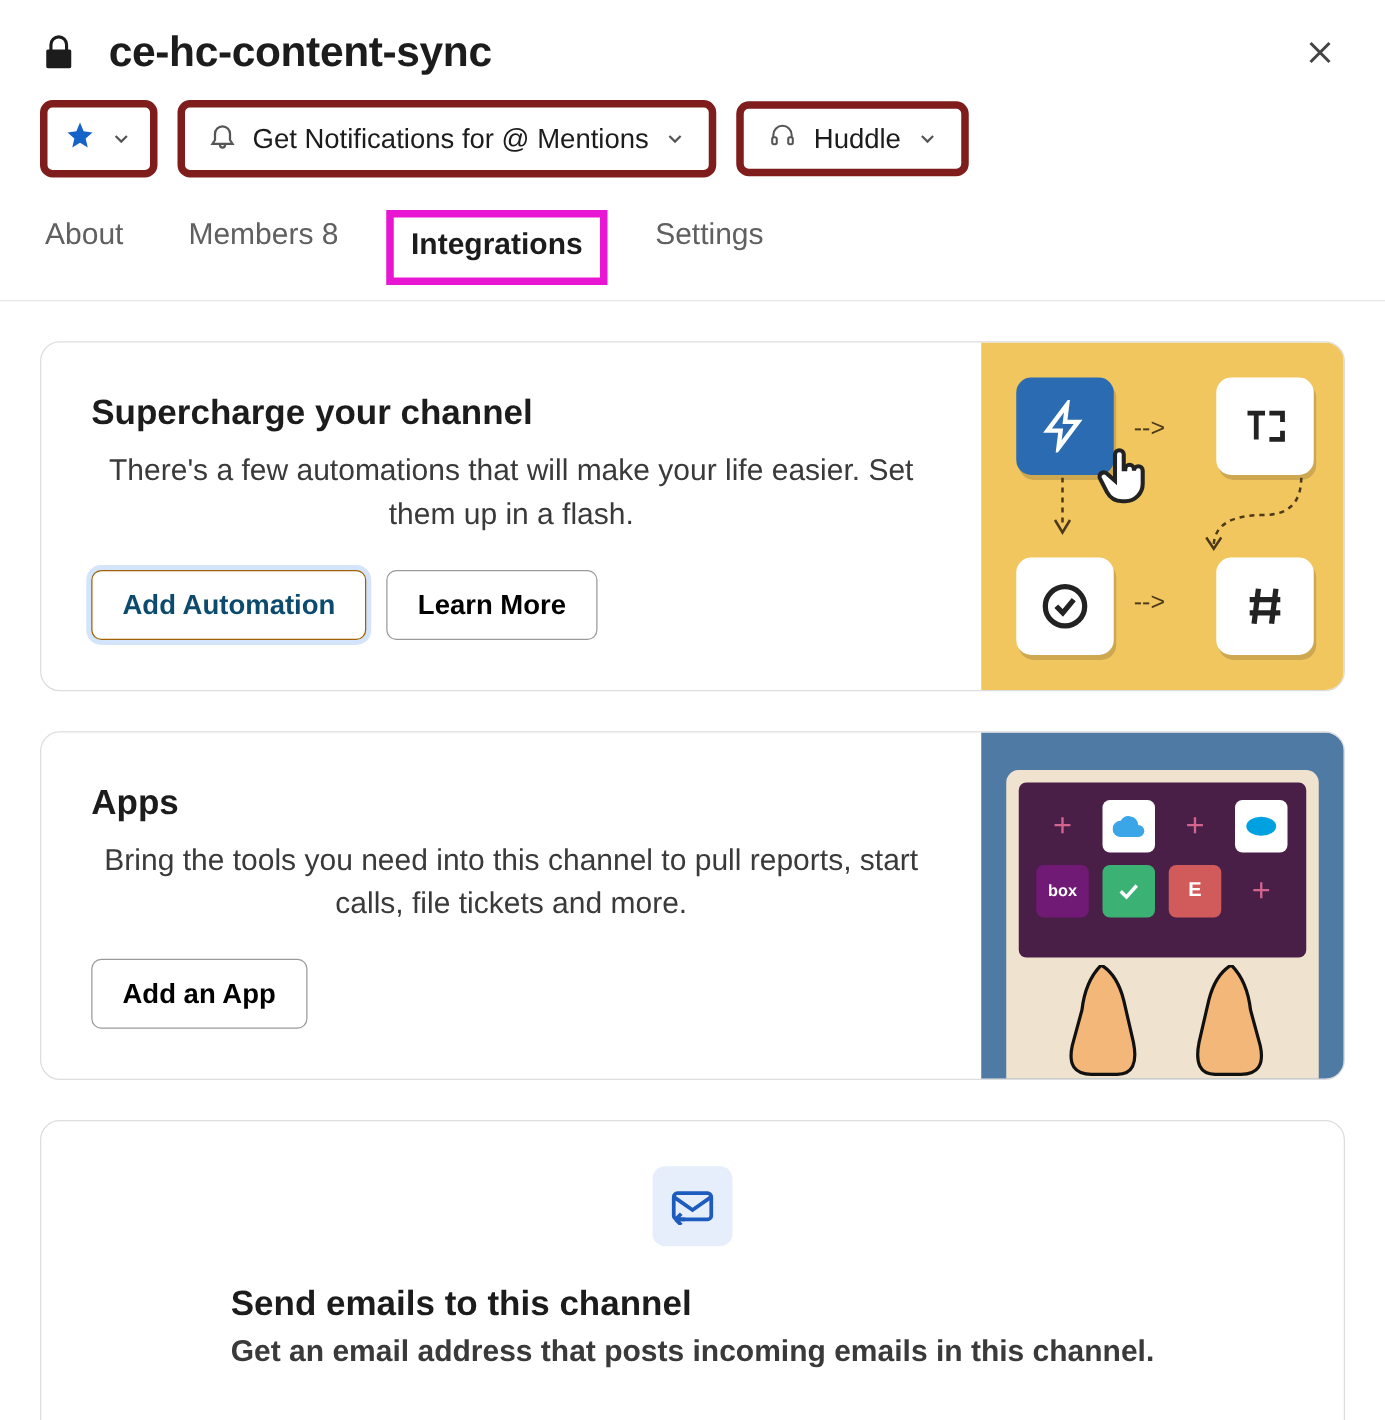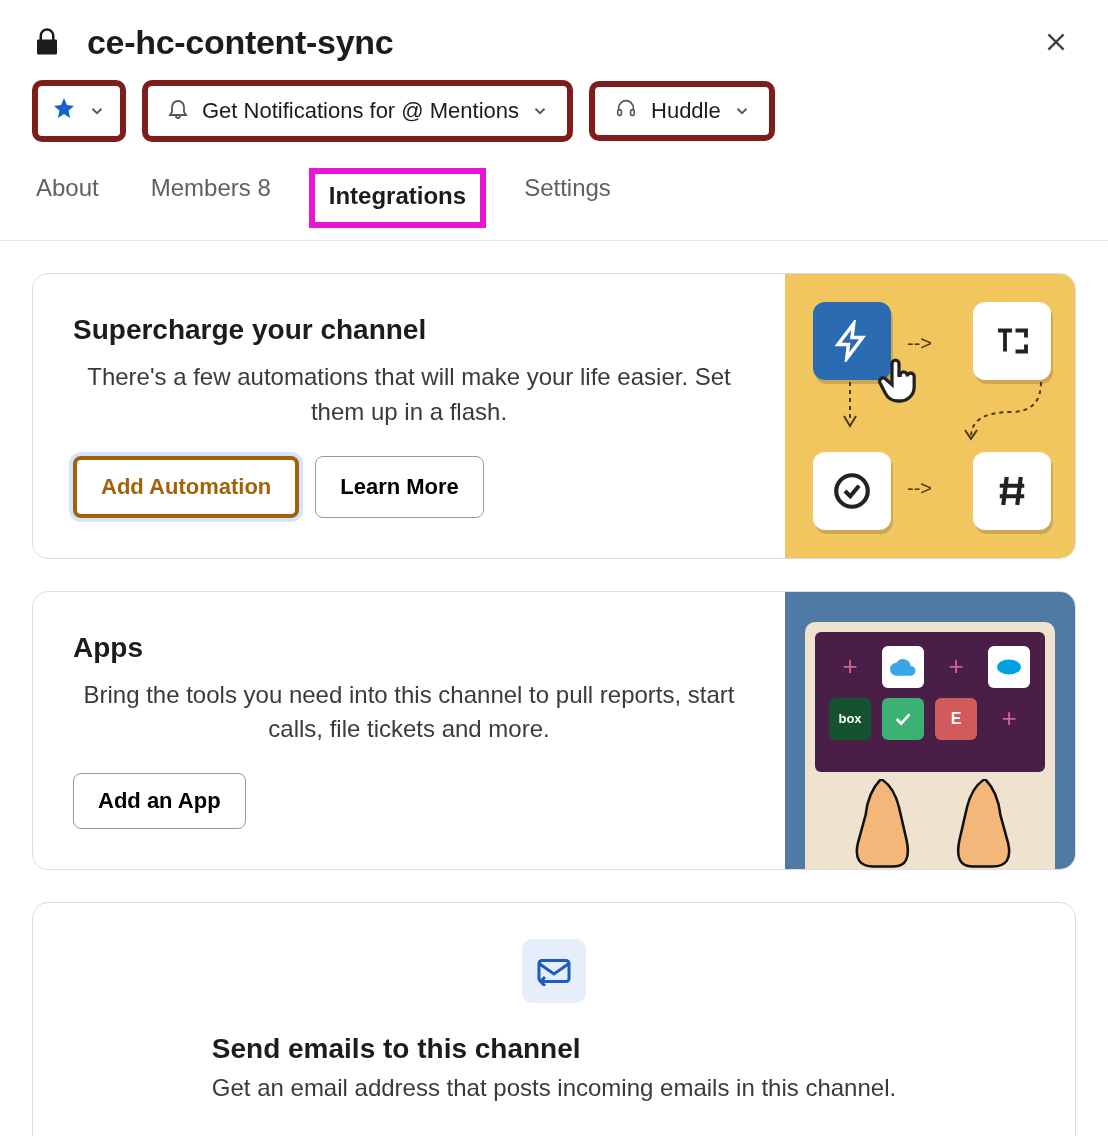--- a/index.html
+++ b/index.html
@@ -67,21 +67,21 @@
   }
   .card-body { padding: 40px 40px 40px 40px; flex:1; }
   .card-title { font-size:28px; font-weight:800; margin-bottom:14px; }
   .card-desc { font-size:24px; color:#3a3a3a; line-height:1.45; margin-bottom:26px;text-align:center; }
   .btn-row { display:flex; gap:16px; }
   .btn {
     border:1px solid #9a9a9a; border-radius:8px; padding:14px 24px; background:#fff;
     font-size:22px; font-weight:600; cursor:pointer;
   }
   .btn.primary-outline {
-    border:4px solid #a16207; box-shadow: 0 0 0 4px #d4e5fb; color:#a16207;
+    border:1px solid #a16207; box-shadow: 0 0 0 4px #d4e5fb; color:#0c4a6e;
   }
   .illus { width:290px; flex-shrink:0; }
   .illus.yellow { background:#f2c65f; position:relative; }
   .illus.blue { background:#4f7aa3; position:relative; overflow:hidden; }
   
   .tile {
     position:absolute; width:78px; height:78px; border-radius:12px; background:#fff;
     box-shadow: 2px 4px 0 rgba(0,0,0,0.15);
     display:flex; align-items:center; justify-content:center;
   }
@@ -109,21 +109,21 @@
   .hand.right { right:50px; }
   .hand svg { width:80px; height:90px; }
   
   .card.simple { padding: 36px 40px; align-items:center; justify-content:flex-start; gap:30px;flex-direction:column; }
   .email-icon {
     width:64px; height:64px; border-radius:10px; background:#e6eefb;
     display:flex; align-items:center; justify-content:center;
   }
   .email-icon svg { width:36px; height:30px; stroke:#1d5bbf; }
   .simple-body .card-title { margin-bottom:6px; }
-  .simple-body .card-desc { margin-bottom:16px; }
+  .simple-body .card-desc { margin-bottom:16px;font-weight:bold; }
 </style>
 </head>
 <body>
 
 <div class="header">
   <div class="title-wrap">
     <span class="lock-icon">
       <svg viewBox="0 0 24 24" fill="#1d1c1d">
           <path d="M6 10V7a6 6 0 1 1 12 0v3h1a1 1 0 0 1 1 1v10a1 1 0 0 1-1 1H5a1 1 0 0 1-1-1V11a1 1 0 0 1 1-1h1zm2 0h8V7a4 4 0 0 0-8 0v3z"></path>
         </svg>
@@ -263,21 +263,21 @@
             <svg width="26" height="18" viewBox="0 0 24 16" fill="#3aa6e8">
                 <path d="M19 16H6a6 6 0 010-12 7 7 0 0113 3 4.5 4.5 0 010 9z"></path>
               </svg>
           </div>
           <div class="app-tile plus">+</div>
           <div class="app-tile" style="background:#fff;">
             <svg width="26" height="18" viewBox="0 0 24 16" fill="#00a1e0">
                 <ellipse cx="12" cy="8" rx="11" ry="7"></ellipse>
               </svg>
           </div>
-          <div class="app-tile" style="background:#14532d; font-size:13px; font-weight:700;text-align:right;">box</div>
+          <div class="app-tile" style="background:#701a75; font-size:13px; font-weight:700;text-align:right;">box</div>
           <div class="app-tile" style="background:#3bb273;">
             <svg width="22" height="22" viewBox="0 0 24 24" fill="none" stroke="#fff" stroke-width="3">
                 <polyline points="5 12 10 17 19 7"></polyline>
               </svg>
           </div>
           <div class="app-tile" style="background:#d15b5b; font-size:16px; font-weight:700;">E</div>
           <div class="app-tile plus">+</div>
         </div>
       </div>
       <span class="hand left">

